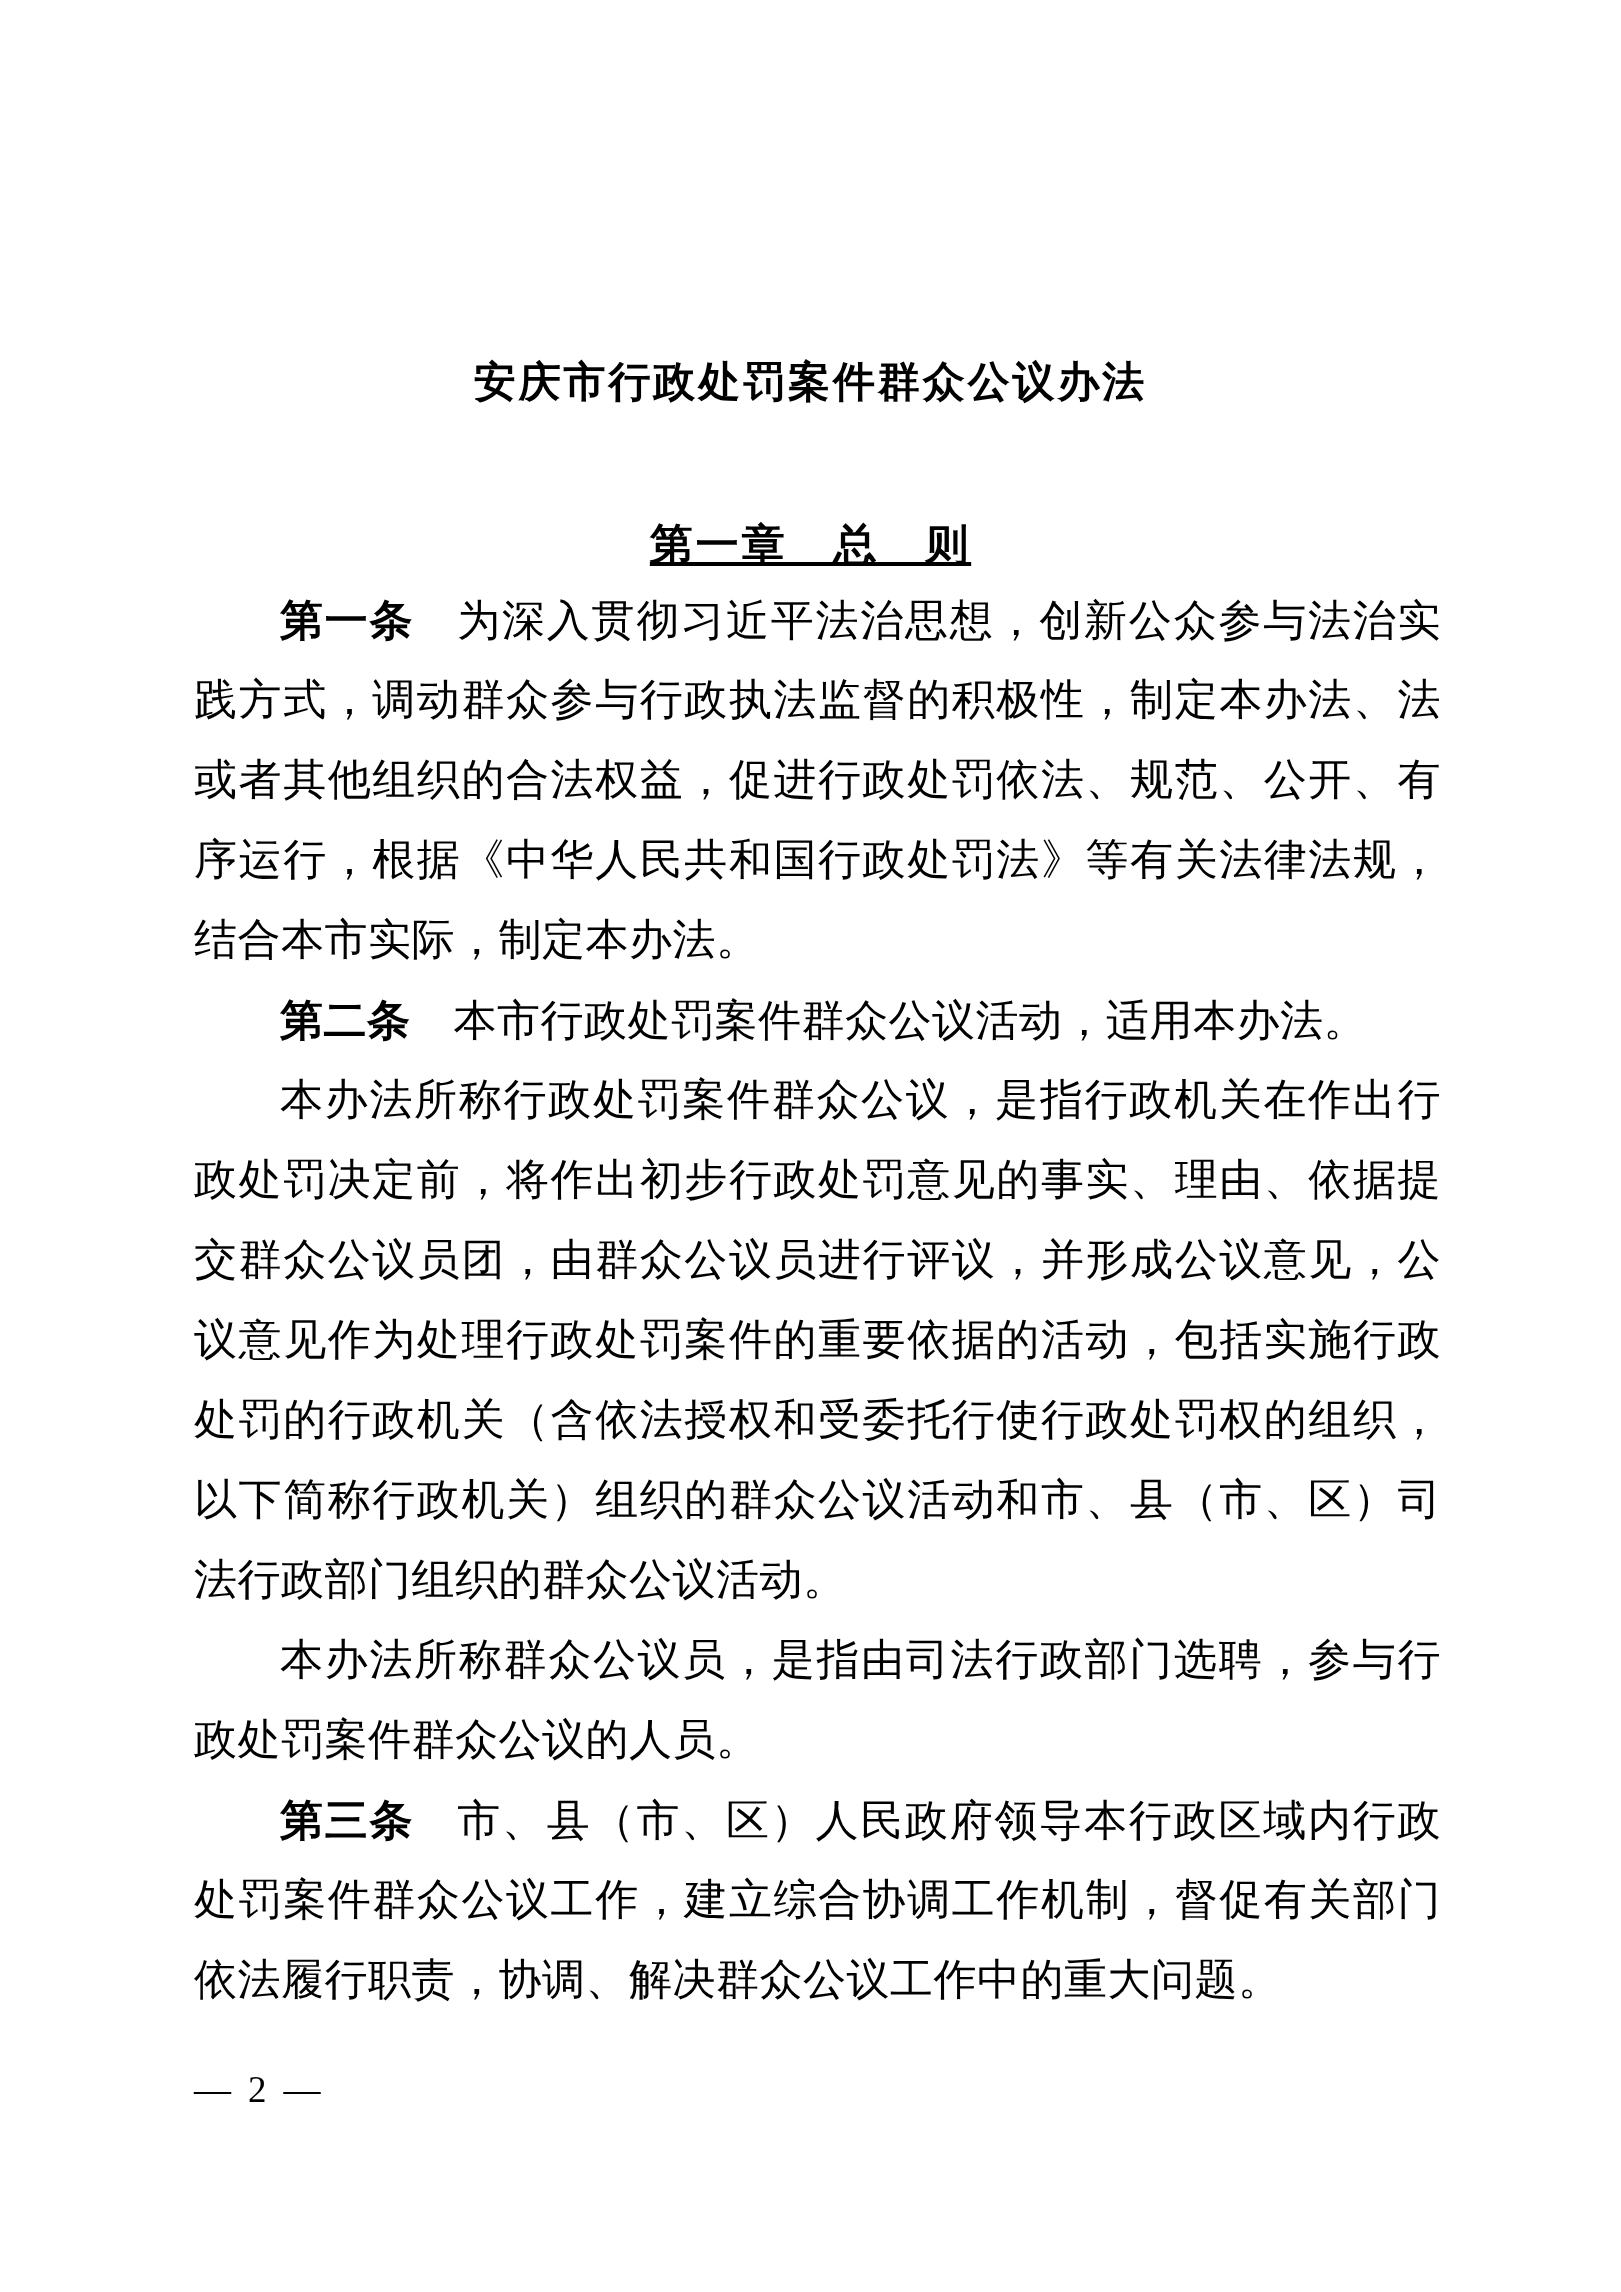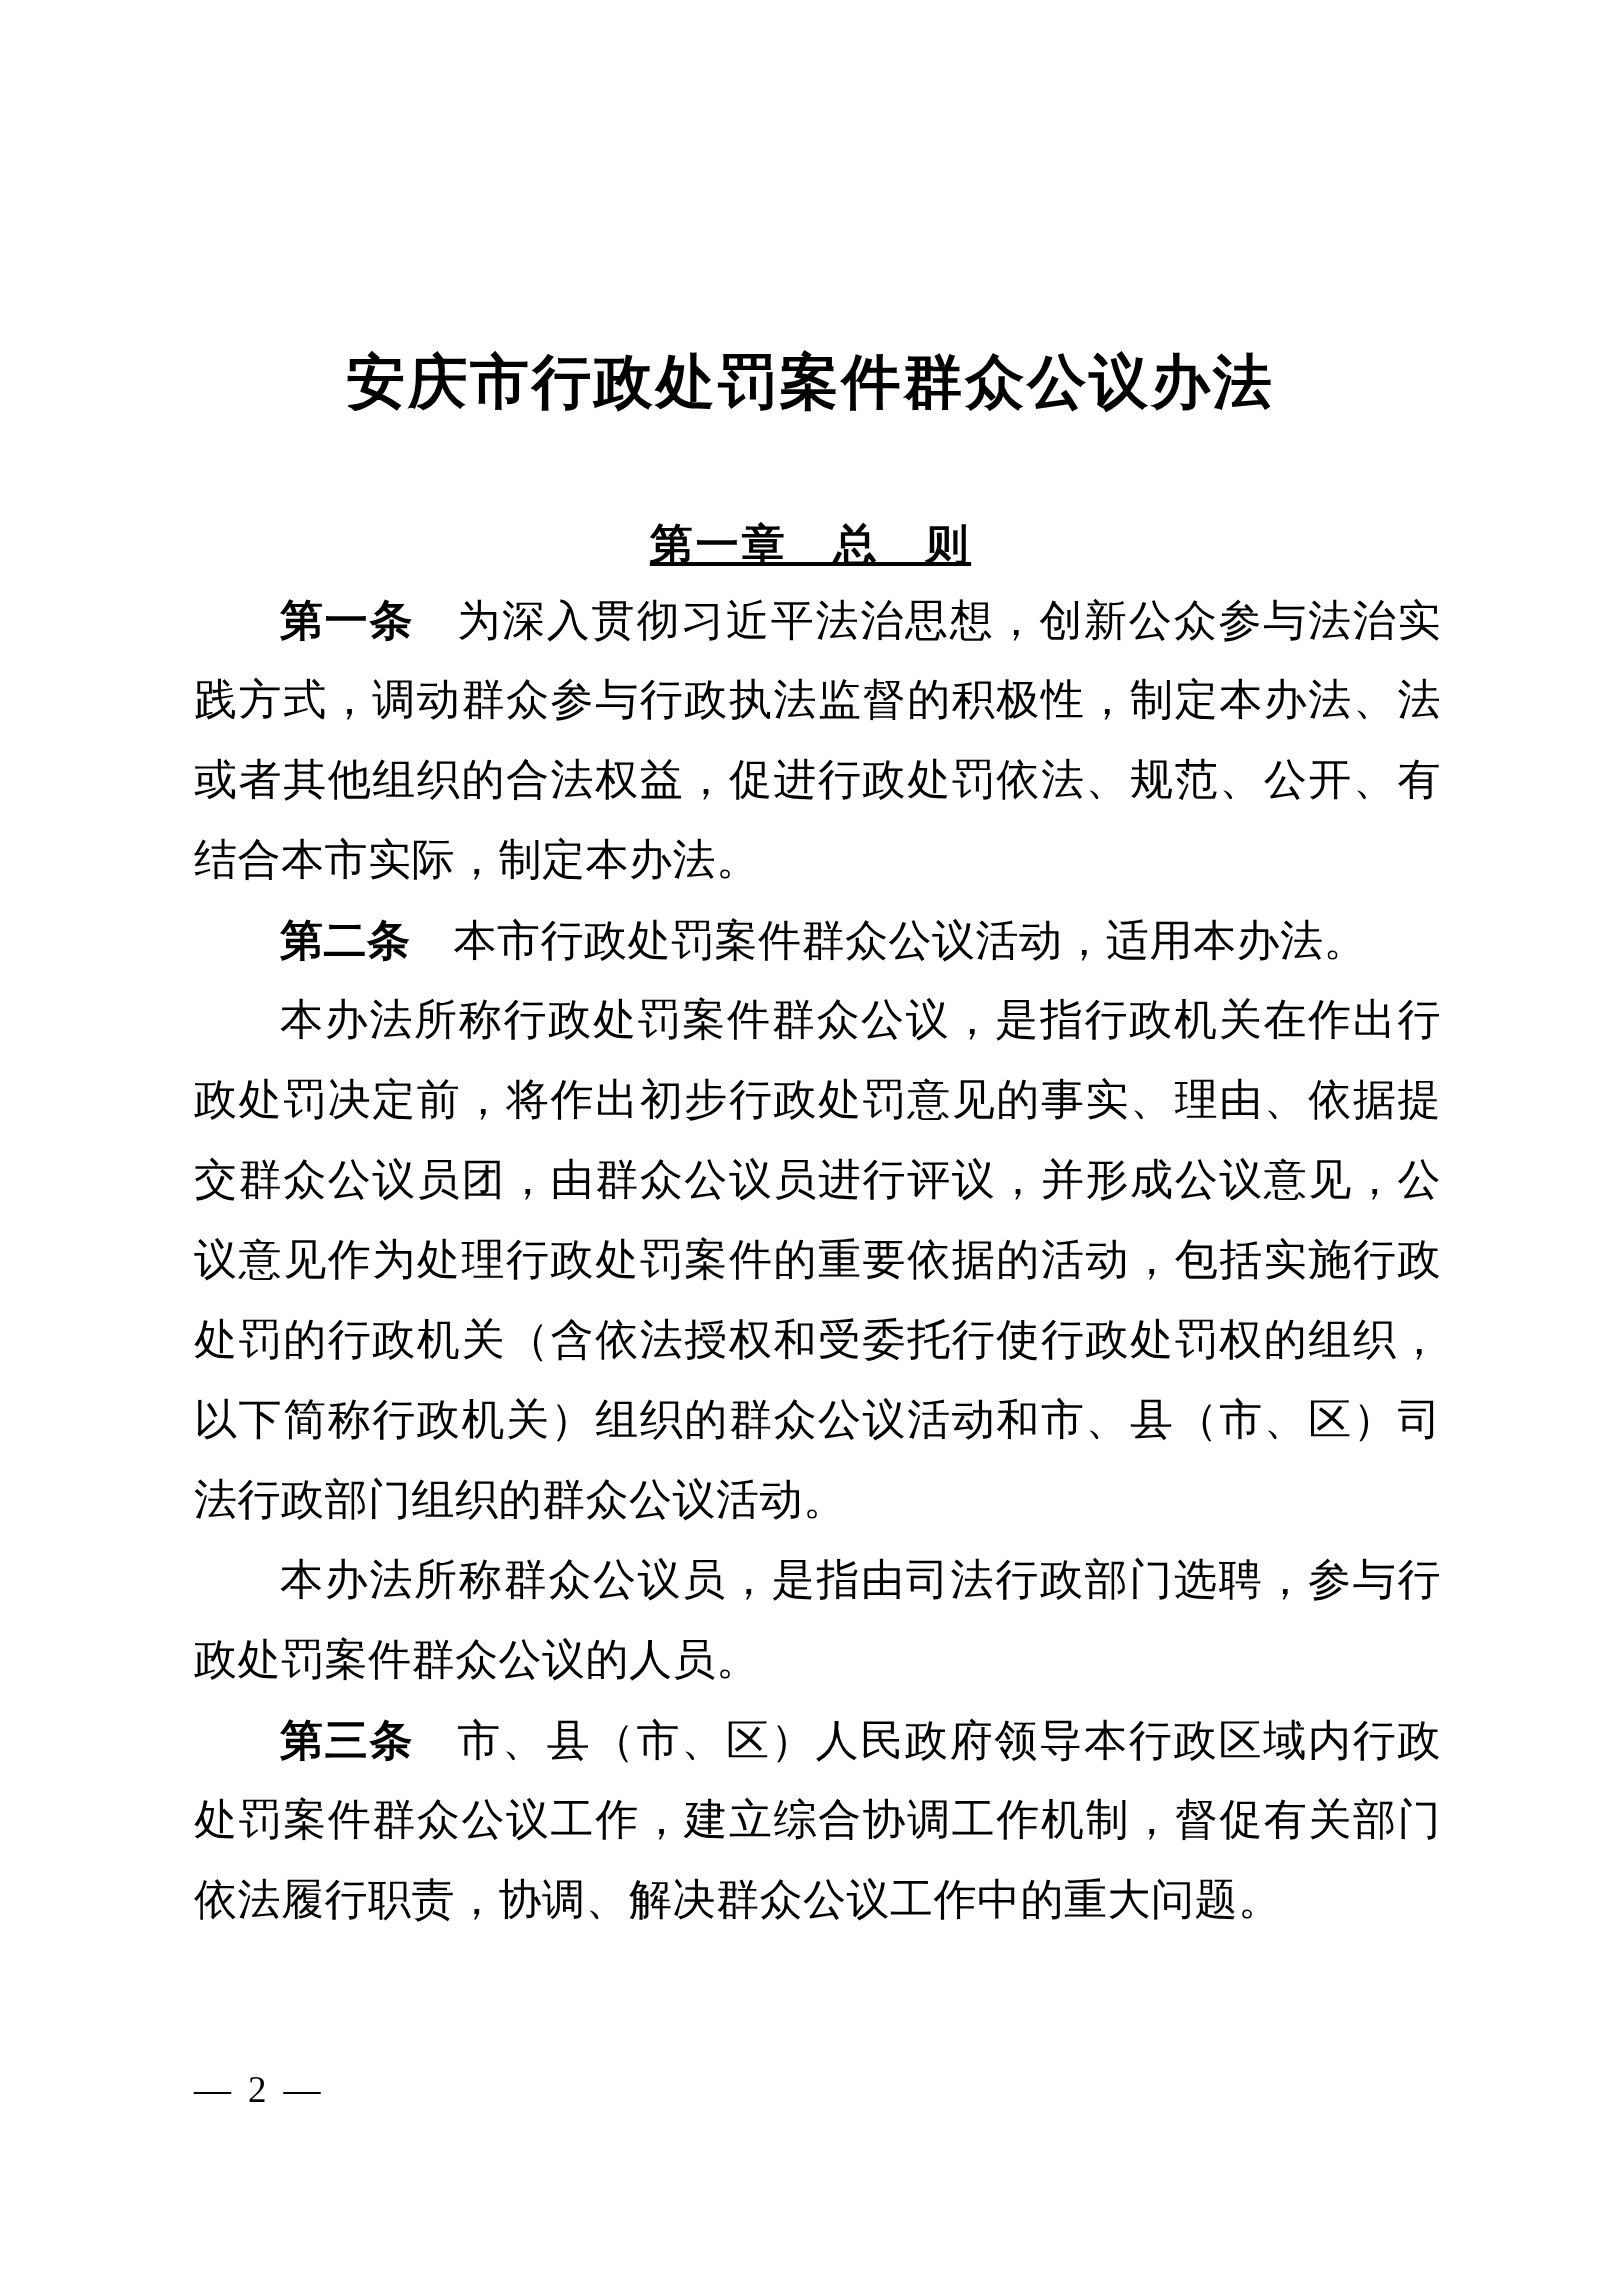--- a/index.html
+++ b/index.html
@@ -18,21 +18,21 @@
     overflow: hidden;
   }
   .doc-title {
     position: absolute;
     top: 343px;
     left: 0;
     width: 100%;
     height: 78px;
     line-height: 78px;
     text-align: center;
-    font-size: 59px;
+    font-size: 42px;
     font-weight: bold;
     letter-spacing: 2.9px;
     font-family: "Liberation Serif", "DejaVu Serif", serif;
   }
   .chapter-heading {
     position: absolute;
     top: 510px;
     left: 0;
     width: 100%;
     height: 69px;
@@ -93,20 +93,21 @@
 
   <div class="doc-title">安庆市行政处罚案件群众公议办法</div>
 
   <div class="chapter-heading">第一章　总　则</div>
 
   <div class="doc-body">
       <div class="paragraph">
         <div class="line fill indent"><span class="term">第一条</span><span>为深入贯彻习近平法治思想，创新公众参与法治实</span></div>
         <div class="line fill"><span>践方式，调动群众参与行政执法监督的积极性，制定本办法、法人</span></div>
         <div class="line fill"><span>或者其他组织的合法权益，促进行政处罚依法、规范、公开、有</span></div>
+        <div class="line fill"><span>序运行，根据《中华人民共和国行政处罚法》等有关法律法规，</span></div>
         <div class="line"><span>结合本市实际，制定本办法。</span></div>
       </div>
       <div class="paragraph">
         <div class="line indent"><span class="term">第二条</span><span>本市行政处罚案件群众公议活动，适用本办法。</span></div>
       </div>
       <div class="paragraph">
         <div class="line fill indent"><span>本办法所称行政处罚案件群众公议，是指行政机关在作出行</span></div>
         <div class="line fill"><span>政处罚决定前，将作出初步行政处罚意见的事实、理由、依据提</span></div>
         <div class="line fill"><span>交群众公议员团，由群众公议员进行评议，并形成公议意见，公</span></div>
         <div class="line fill"><span>议意见作为处理行政处罚案件的重要依据的活动，包括实施行政</span></div>

